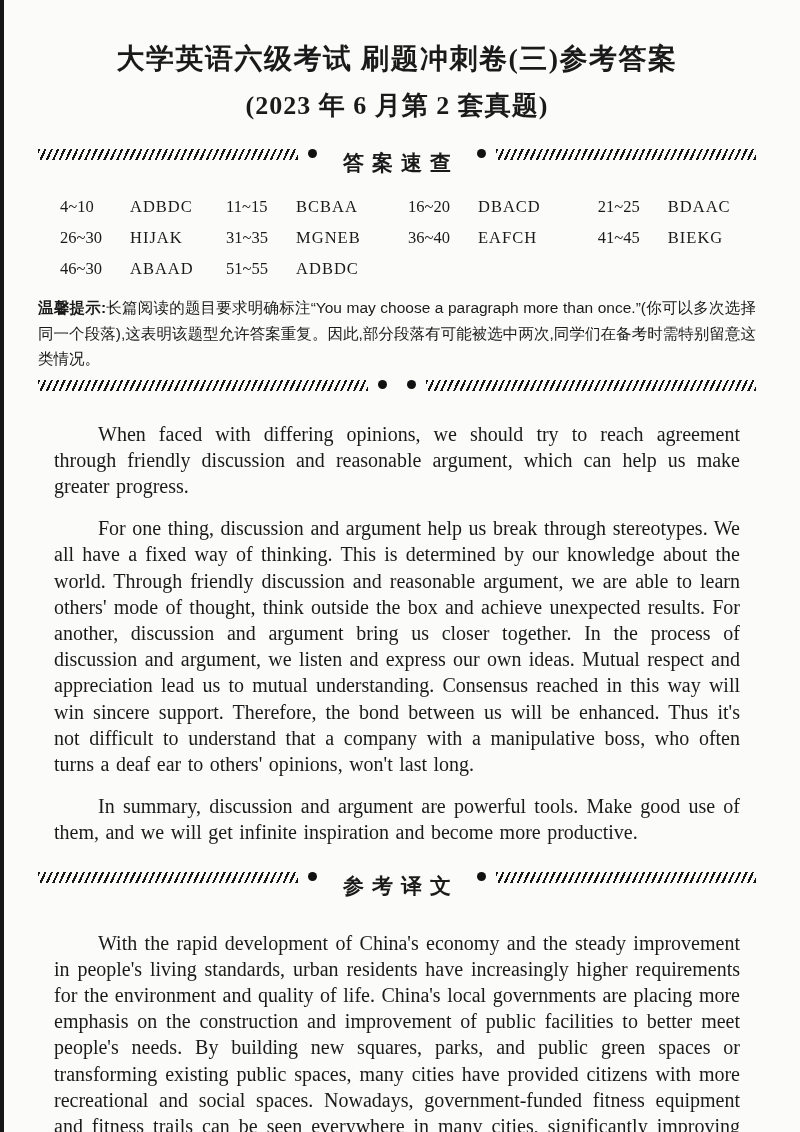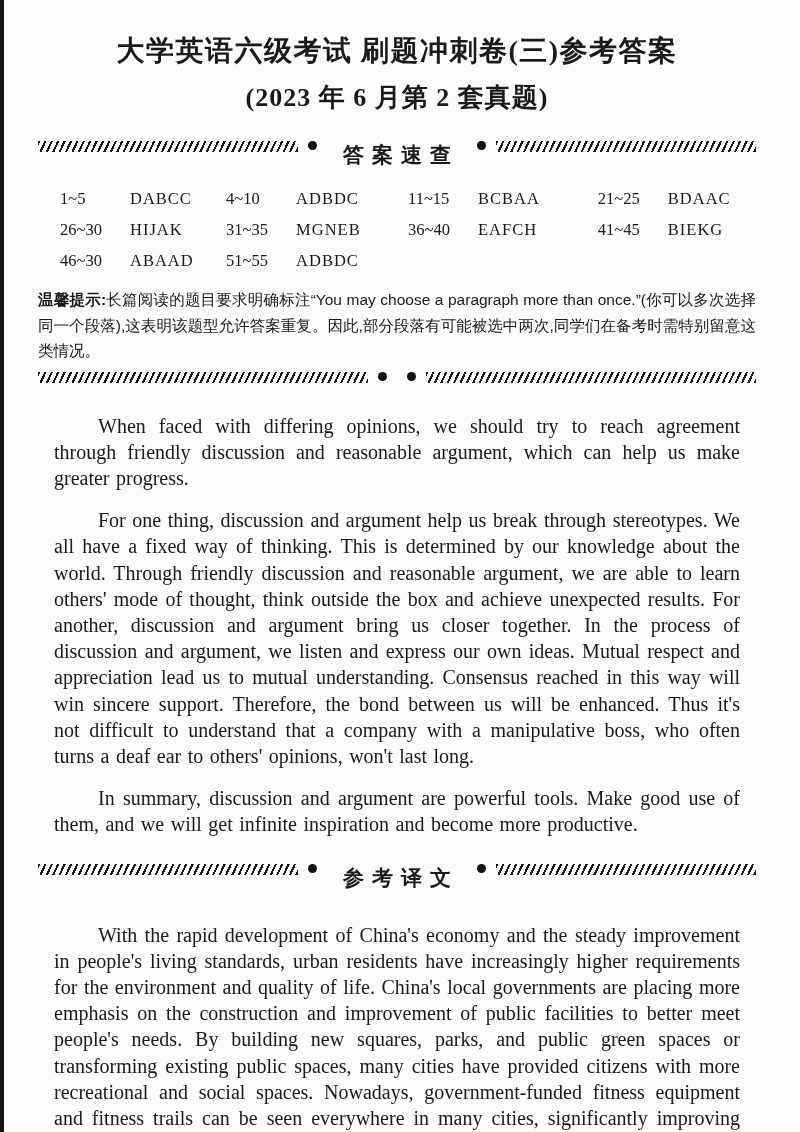--- a/index.html
+++ b/index.html
@@ -6,21 +6,21 @@
   body {
     width: 800px; height: 1132px;
     background: #fbfbf9;
     color: #1a1a1a;
     font-family: "Liberation Serif", "DejaVu Serif", serif;
     overflow: hidden;
   }
   .page {
     box-sizing: border-box;
     width: 800px; height: 1132px;
-    padding: 32px 44px 10px 38px;
+    padding: 40px 44px 10px 38px;
     position: relative;
     display: flex; flex-direction: column;
   }
   .scan-edge {
     position: absolute; left: 0; top: 0;
     width: 4px; height: 1132px;
     background: #161616;
   }
   
   .doc-title {
@@ -113,30 +113,30 @@
   <div class="divider">
     <span class="hatch"></span>
     <span class="dot"></span>
     <span class="sec-label">答案速查</span>
     <span class="dot"></span>
     <span class="hatch"></span>
   </div>
 
   <div class="answer-grid">
     <div class="answer-cell">
-        <span class="rng">1~5</span>
-        <span class="letters">DABCC</span>
-      </div>
-    <div class="answer-cell">
         <span class="rng">4~10</span>
         <span class="letters">ADBDC</span>
       </div>
     <div class="answer-cell">
         <span class="rng">11~15</span>
         <span class="letters">BCBAA</span>
+      </div>
+    <div class="answer-cell">
+        <span class="rng">16~20</span>
+        <span class="letters">DBACD</span>
       </div>
     <div class="answer-cell">
         <span class="rng">21~25</span>
         <span class="letters">BDAAC</span>
       </div>
     <div class="answer-cell">
         <span class="rng">26~30</span>
         <span class="letters">HIJAK</span>
       </div>
     <div class="answer-cell">

